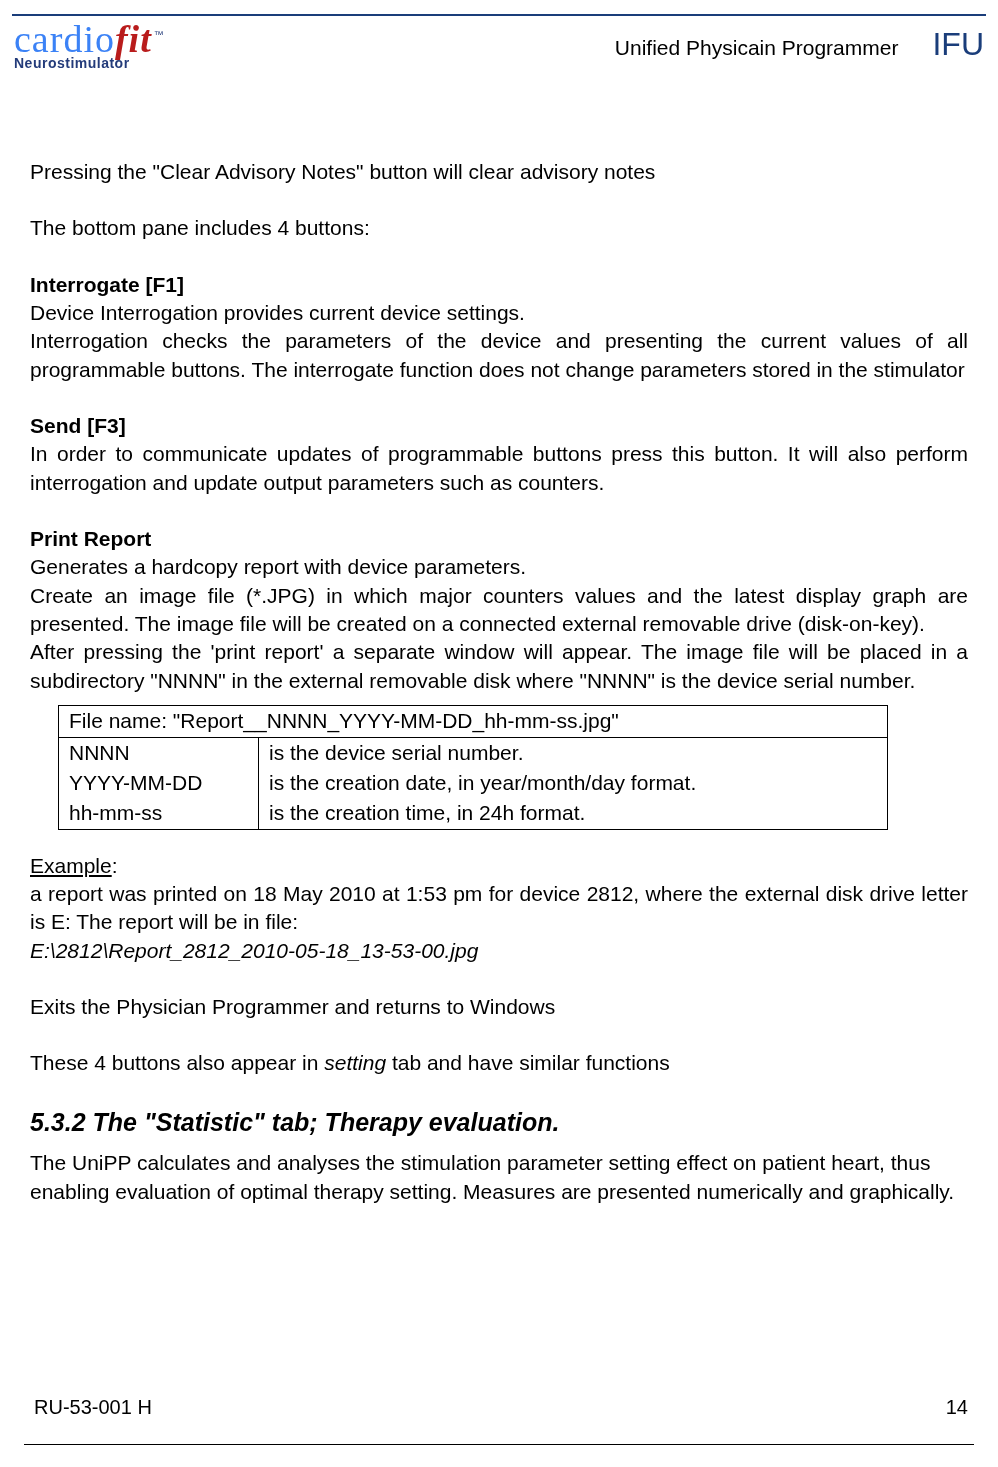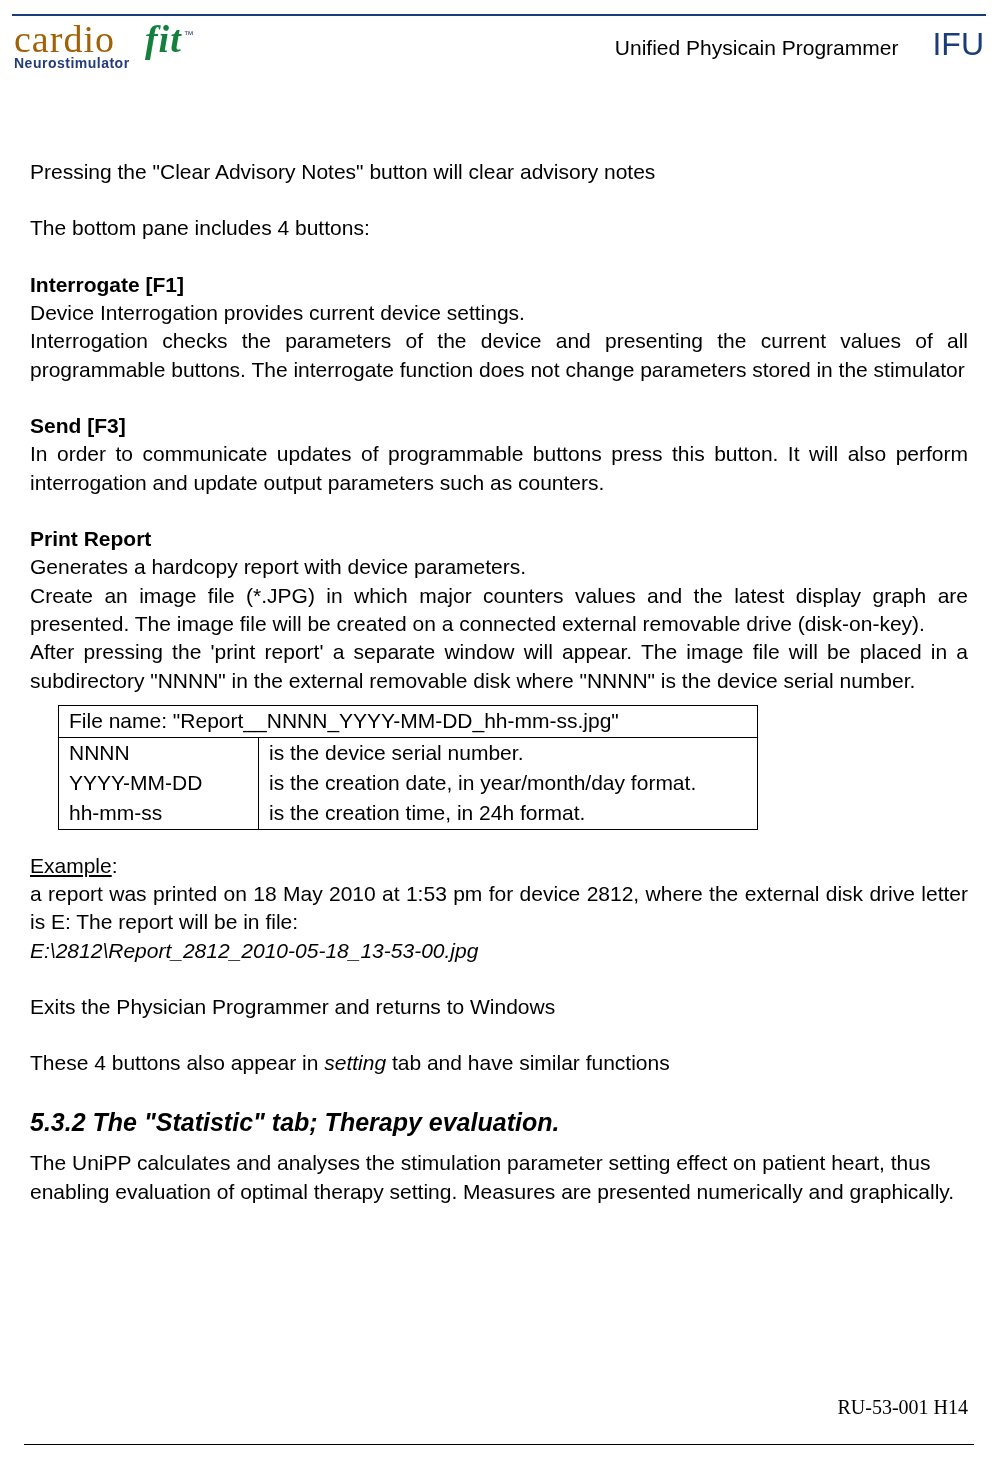--- a/index.html
+++ b/index.html
@@ -27,29 +27,28 @@
       display: flex;
       flex-direction: column;
       line-height: 1;
     }
     .logo-main {
       font-size: 38px;
       letter-spacing: 1px;
       font-weight: 400;
     }
     .logo-main .cardio {
-      color: #a16207;
+      color: #3b82f6;
       font-family: Georgia, 'Times New Roman', serif;
     }
     .logo-main .fit {
-      color: #15803d;
+      color: #b91c1c;
       font-style: italic;
       font-family: Georgia, 'Times New Roman', serif;
       font-weight: bold;
-      margin-left: 30px;
     }
     .logo-tm {
       color: #233b7a;
       font-size: 10px;
       vertical-align: super;
       margin-left: 2px;
     }
     .logo-sub {
       font-size: 14px;
       font-weight: bold;
@@ -84,44 +83,43 @@
     .justify { text-align: justify; }
     .section-block { margin-bottom: 28px; }
     .section-heading {
       font-weight: bold;
       font-style: italic;
       font-size: 25px;
       margin: 12px 0 10px 0;
     }
     table.box {
       border-collapse: collapse;
-      width: 700px;
+      width: 830px;
       margin: 2px 0 2px 28px;
     }
     table.box td {
       border: 1px solid #000;
       padding: 1px 10px;
       vertical-align: top;
       font-size: 21px;
     }
     .tbl-col1 { width: 200px; }
     .footer-rule {
       border-top: 1.5px solid #000;
       margin: 0 24px;
     }
     .footer {
       display: flex;
-      justify-content: flex-end;
+      justify-content: space-between;
       padding: 4px 30px 0 30px;
       font-size: 20px;
       position: absolute;
       bottom: 24px;
       left: 4px;
       right: 0;
-      font-family: Liberation Serif, serif;
     }
     .footer-wrap {
       position: absolute;
       bottom: 22px;
       left: 0;
       right: 0;
     }
   </style>
 </head>
 <body>

